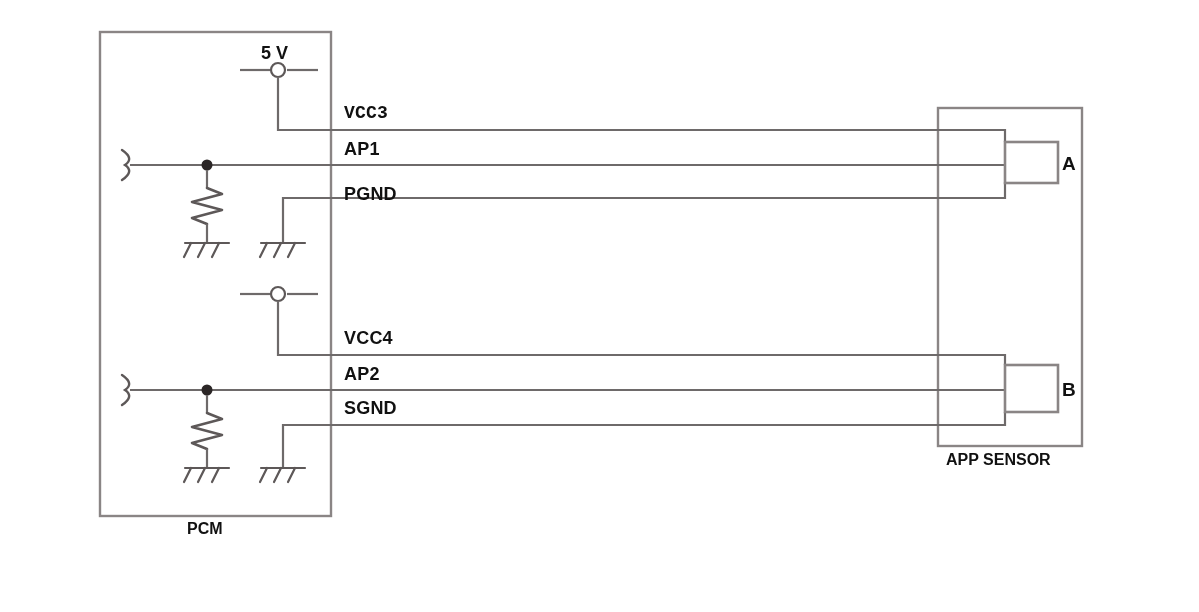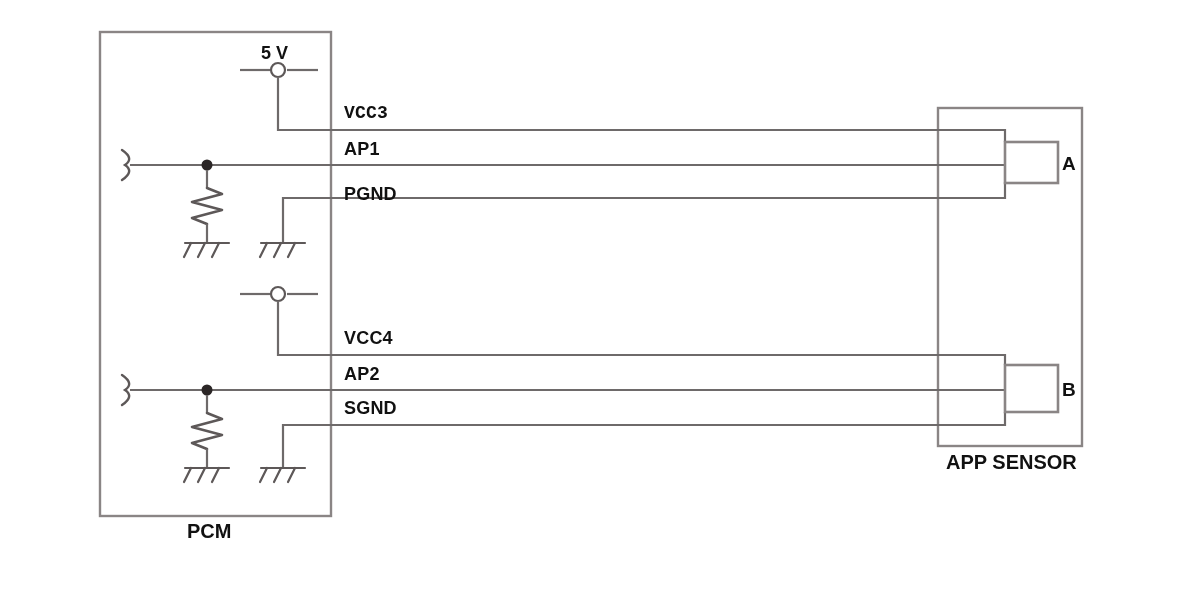--- a/index.html
+++ b/index.html
@@ -82,21 +82,21 @@
     line-height: 1;
   }
   .lbl-wire {
     font-size: 18px;
     letter-spacing: 0.2px;
   }
   .lbl-supply {
     font-size: 18px;
   }
   .lbl-block {
-    font-size: 20px;
+    font-size: 16px;
   }
   .lbl-pin {
     font-size: 19px;
   }
 </style>
 </head>
 <body>
 
 <div id="canvas">
 

